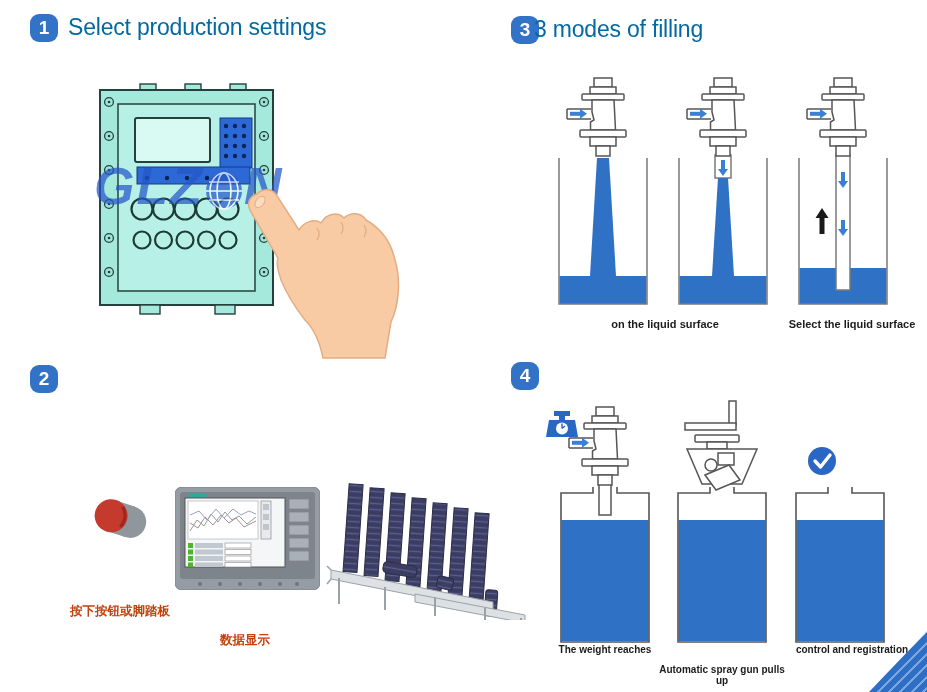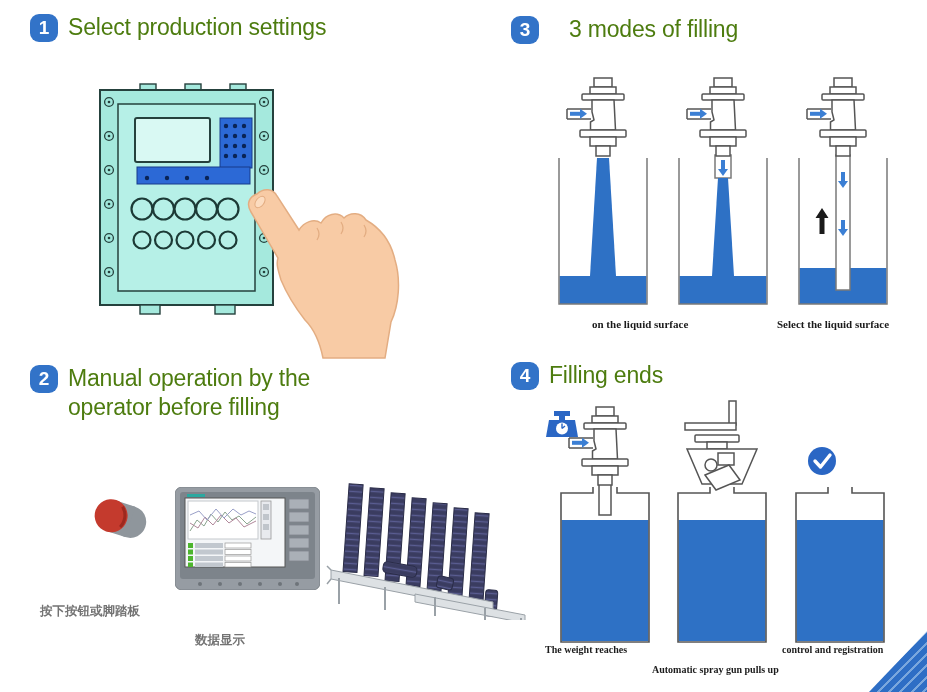--- a/index.html
+++ b/index.html
@@ -8,28 +8,28 @@
     font-family:"Liberation Sans", sans-serif;overflow:hidden;
   }
   .abs{position:absolute;}
   
   .badge{
     position:absolute;width:28px;height:28px;border-radius:9px;
     background:#3273c8;color:#fff;font-weight:bold;font-size:19px;
     text-align:center;line-height:28px;
   }
   .step-title{
-    position:absolute;font-size:23px;color:#4d7c0f;line-height:30px;
+    position:absolute;font-size:23px;color:#0369a1;line-height:30px;
     letter-spacing:-0.2px;white-space:nowrap;
   }
   
-  .cap{position:absolute;font-weight:bold;color:#1b1b1b;font-family:Liberation Serif, serif;}
+  .cap{position:absolute;font-weight:bold;color:#1b1b1b;text-align:center;}
   .cap-md{font-size:11px;}
   .cap-sm{font-size:10px;}
-  .cap-cn{font-size:12.5px;color:#737373;}
+  .cap-cn{font-size:12.5px;color:#c2410c;}
   
   .watermark{
     position:absolute;left:94px;top:156px;display:flex;align-items:center;
     opacity:0.72;color:#2456c8;font-weight:bold;font-style:italic;
     font-size:52px;letter-spacing:2px;pointer-events:none;
   }
   .watermark svg{margin:10px -2px 0 -2px;}
   
   .corner-stripes{
     position:absolute;right:0;bottom:0;width:100px;height:95px;
@@ -148,20 +148,32 @@
         <circle cx="121.5" cy="139" r="10.5"></circle>
       <circle cx="143" cy="139" r="10.5"></circle>
       <circle cx="57" cy="170" r="8.5"></circle>
         <circle cx="78.5" cy="170" r="8.5"></circle>
       <circle cx="100" cy="170" r="8.5"></circle>
         <circle cx="121.5" cy="170" r="8.5"></circle>
       <circle cx="143" cy="170" r="8.5"></circle>
     </g>
   </svg>
 
+  <div class="watermark">
+    <span>GLZ</span>
+    <svg width="44" height="44" viewBox="0 0 44 44">
+      <circle cx="22" cy="22" r="18" fill="#2456c8"></circle>
+      <g stroke="#fff" stroke-width="1.6" fill="none">
+        <ellipse cx="22" cy="22" rx="7" ry="18"></ellipse>
+        <ellipse cx="22" cy="22" rx="14" ry="18"></ellipse>
+        <path d="M4,22 H40 M7,13 H37 M7,31 H37"></path>
+      </g>
+    </svg>
+    <span>N</span>
+  </div>
 
   <svg class="abs" style="left:85px;top:70px" width="330" height="290" viewBox="0 0 330 290">
     <path d="M172,124
              C178,118 188,118 192,126
              L214,160
              C219,152 229,148 236,153
              C241,144 252,141 259,148
              C265,142 276,142 281,150
              C295,158 306,172 310,190
              C316,210 314,235 306,252
@@ -169,21 +181,21 @@
              C234,268 228,258 220,250
              C209,236 201,222 196,210
              C193,200 191,194 193,188
              L166,142
              C161,134 164,127 172,124 Z" fill="#f8cba5" stroke="#e3ad82" stroke-width="1.5"></path>
     <ellipse cx="175" cy="132" rx="4" ry="6.5" transform="rotate(38 175 132)" fill="#fcdcc0" stroke="#e3ad82" stroke-width="1"></ellipse>
     <path d="M232,158 q4,6 0,12 M256,152 q4,6 0,12 M279,155 q4,6 0,12" stroke="#e3ad82" stroke-width="1.3" fill="none"></path>
   </svg>
 
   <div class="badge" style="left:511px;top:16px">3</div>
-  <div class="step-title" style="left:569px;top:14px">3 modes of filling</div>
+  <div class="step-title" style="left:534px;top:14px">3 modes of filling</div>
 
   <svg class="abs" style="left:537px;top:68px" width="390" height="255" viewBox="0 0 390 255">
 
     <g>
       <g transform="translate(21,90)">
         <rect x="1.5" y="118" width="87" height="28" fill="#2e71c5"></rect>
         <polygon points="39,0 51,0 58,118 32,118" fill="#2e71c5"></polygon>
         <path d="M1,0 V146 H89 V0" fill="none" stroke="#7a7a7a" stroke-width="1.5"></path>
       </g>
       <use href="#valve" transform="translate(38,10)"></use>
@@ -209,22 +221,20 @@
         <use href="#arrow-down" transform="translate(40,62)"></use>
         <polygon points="24,50 17.5,60 21.5,60 21.5,76 26.5,76 26.5,60 30.5,60" fill="#1a1a1a"></polygon>
       </g>
       <use href="#valve" transform="translate(278,10)"></use>
     </g>
   </svg>
   <span class="cap cap-md" style="left:592px;top:318px;width:146px">on the liquid surface</span>
   <span class="cap cap-md" style="left:777px;top:318px;width:150px">Select the liquid surface</span>
 
   <div class="badge" style="left:30px;top:365px">2</div>
-  <div class="step-title" style="left:68px;top:363px">Manual operation by the</div>
-  <div class="step-title" style="left:68px;top:392px">operator before filling</div>
 
   <svg class="abs" style="left:88px;top:494px" width="66" height="56" viewBox="0 0 66 56">
     <g transform="rotate(18 33 27)">
       <circle cx="42" cy="25" r="16" fill="#8f969c"></circle>
       <rect x="22" y="9" width="20" height="32" fill="#8f969c"></rect>
       <circle cx="22" cy="25" r="16.5" fill="#c43a2d"></circle>
       <path d="M30,13 A16.5,16.5 0 0 1 34,33" stroke="#9c291f" stroke-width="3" fill="none"></path>
     </g>
   </svg>
 
@@ -304,21 +314,20 @@
     <g stroke="#9aa1a7" stroke-width="2">
       <path d="M14,106 V132 M60,115 V138 M110,125 V144 M160,136 V148 M196,146 V148"></path>
     </g>
     <path d="M6,98 L2,94 M6,107 L2,112" stroke="#9aa1a7" stroke-width="1.5"></path>
   </svg>
 
   <span class="cap cap-cn" style="left:40px;top:603px;width:160px">按下按钮或脚踏板</span>
   <span class="cap cap-cn" style="left:195px;top:632px;width:100px">数据显示</span>
 
   <div class="badge" style="left:511px;top:362px">4</div>
-  <div class="step-title" style="left:549px;top:360px">Filling ends</div>
 
   <svg class="abs" style="left:537px;top:395px" width="390" height="250" viewBox="0 0 390 250">
 
     <g transform="translate(9,16)">
       <rect x="8" y="0" width="16" height="5" fill="#2a66c4"></rect>
       <rect x="13" y="5" width="6" height="4" fill="#2a66c4"></rect>
       <polygon points="3,9 29,9 32,26 0,26" fill="#2a66c4"></polygon>
       <circle cx="16" cy="17.5" r="6" fill="#fff"></circle>
       <path d="M16,17.5 L16,12.5 M16,17.5 L19,15" stroke="#2a66c4" stroke-width="1.4" fill="none"></path>
     </g>

